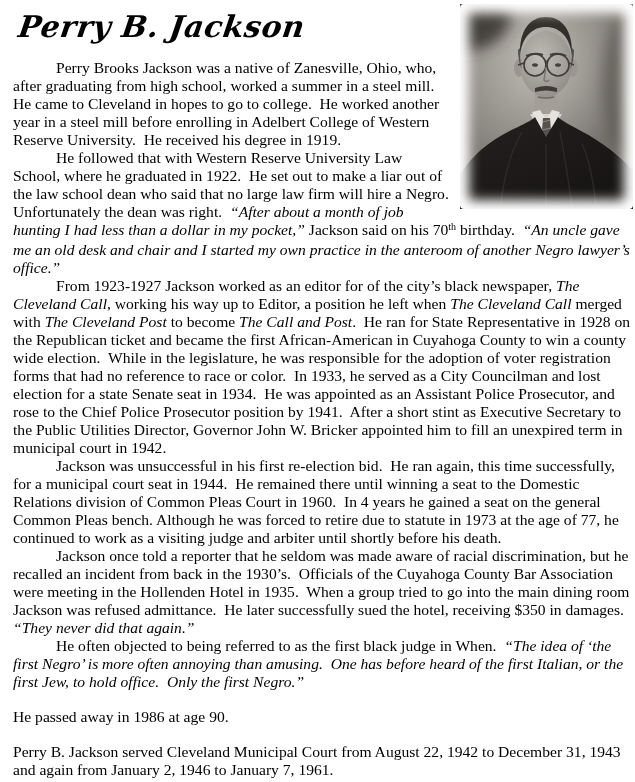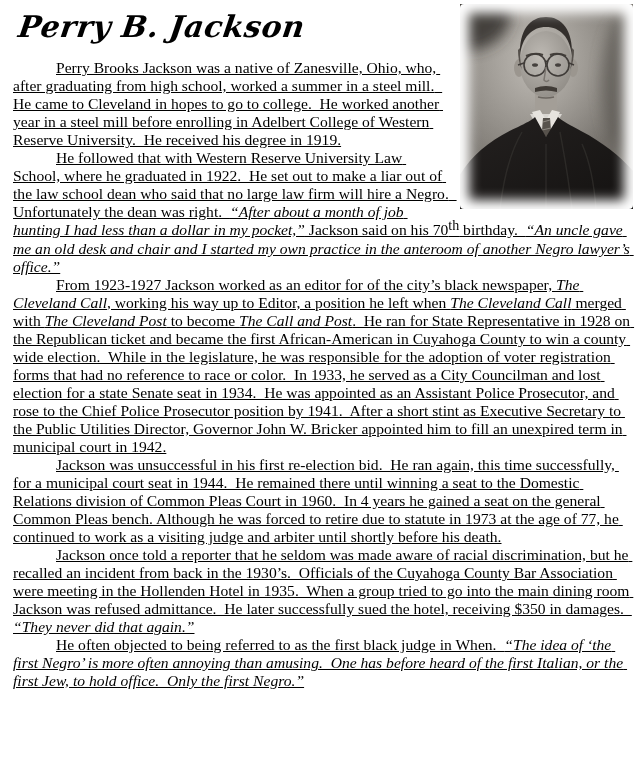--- a/index.html
+++ b/index.html
@@ -35,32 +35,31 @@
     line-height: 38px;
     margin: 8px 0 13px 16px;
     transform: skewX(-8deg);
     transform-origin: 0 100%;
     letter-spacing: 0.5px;
   }
   .content {
     margin: 0 3px 0 13px;
     font-size: 15.6px;
     line-height: 18px;
-    text-decoration: underline;
   }
   .content p {
     margin: 0;
     text-indent: 43px;
     white-space: pre-wrap;
   }
   .content p.no-indent { text-indent: 0; }
   .content p.spaced { margin-top: 17px; }
   .content span.i { font-style: italic; }
   .content span.sup {
-    font-size: 14px;
+    font-size: 10px;
     position: relative;
     top: -5px;
   }
 </style>
 </head>
 <body>
 
 <div class="page">
 
   <div class="photo">
@@ -136,15 +135,17 @@
 
   <h1 class="title">Perry B. Jackson</h1>
 
   <div class="content">
       <p><span>Perry Brooks Jackson was a native of Zanesville, Ohio, who, after graduating from high school, worked a summer in a steel mill.  He came to Cleveland in hopes to go to college.  He worked another year in a steel mill before enrolling in Adelbert College of Western Reserve University.  He received his degree in 1919.</span></p>
       <p><span>He followed that with Western Reserve University Law School, where he graduated in 1922.  He set out to make a liar out of the law school dean who said that no large law firm will hire a Negro.  Unfortunately the dean was right.  </span><span class="i">“After about a month of job hunting I had less than a dollar in my pocket,”</span><span> Jackson said on his 70</span><span class="sup">th</span><span> birthday.  </span><span class="i">“An uncle gave me an old desk and chair and I started my own practice in the anteroom of another Negro lawyer’s office.”</span></p>
       <p><span>From 1923-1927 Jackson worked as an editor for of the city’s black newspaper, </span><span class="i">The Cleveland Call</span><span>, working his way up to Editor, a position he left when </span><span class="i">The Cleveland Call</span><span> merged with </span><span class="i">The Cleveland Post</span><span> to become </span><span class="i">The Call and Post</span><span>.  He ran for State Representative in 1928 on the Republican ticket and became the first African-American in Cuyahoga County to win a county wide election.  While in the legislature, he was responsible for the adoption of voter registration forms that had no reference to race or color.  In 1933, he served as a City Councilman and lost election for a state Senate seat in 1934.  He was appointed as an Assistant Police Prosecutor, and rose to the Chief Police Prosecutor position by 1941.  After a short stint as Executive Secretary to the Public Utilities Director, Governor John W. Bricker appointed him to fill an unexpired term in municipal court in 1942.</span></p>
       <p><span>Jackson was unsuccessful in his first re-election bid.  He ran again, this time successfully, for a municipal court seat in 1944.  He remained there until winning a seat to the Domestic Relations division of Common Pleas Court in 1960.  In 4 years he gained a seat on the general Common Pleas bench. Although he was forced to retire due to statute in 1973 at the age of 77, he continued to work as a visiting judge and arbiter until shortly before his death.</span></p>
       <p><span>Jackson once told a reporter that he seldom was made aware of racial discrimination, but he recalled an incident from back in the 1930’s.  Officials of the Cuyahoga County Bar Association were meeting in the Hollenden Hotel in 1935.  When a group tried to go into the main dining room Jackson was refused admittance.  He later successfully sued the hotel, receiving $350 in damages.  </span><span class="i">“They never did that again.”</span></p>
       <p><span>He often objected to being referred to as the first black judge in When.  </span><span class="i">“The idea of ‘the first Negro’ is more often annoying than amusing.  One has before heard of the first Italian, or the first Jew, to hold office.  Only the first Negro.”</span></p>
+      <p class="no-indent spaced"><span>He passed away in 1986 at age 90.</span></p>
+      <p class="no-indent spaced"><span>Perry B. Jackson served Cleveland Municipal Court from August 22, 1942 to December 31, 1943 and again from January 2, 1946 to January 7, 1961.</span></p>
     </div>
 
 </div>
 
 </body></html>

